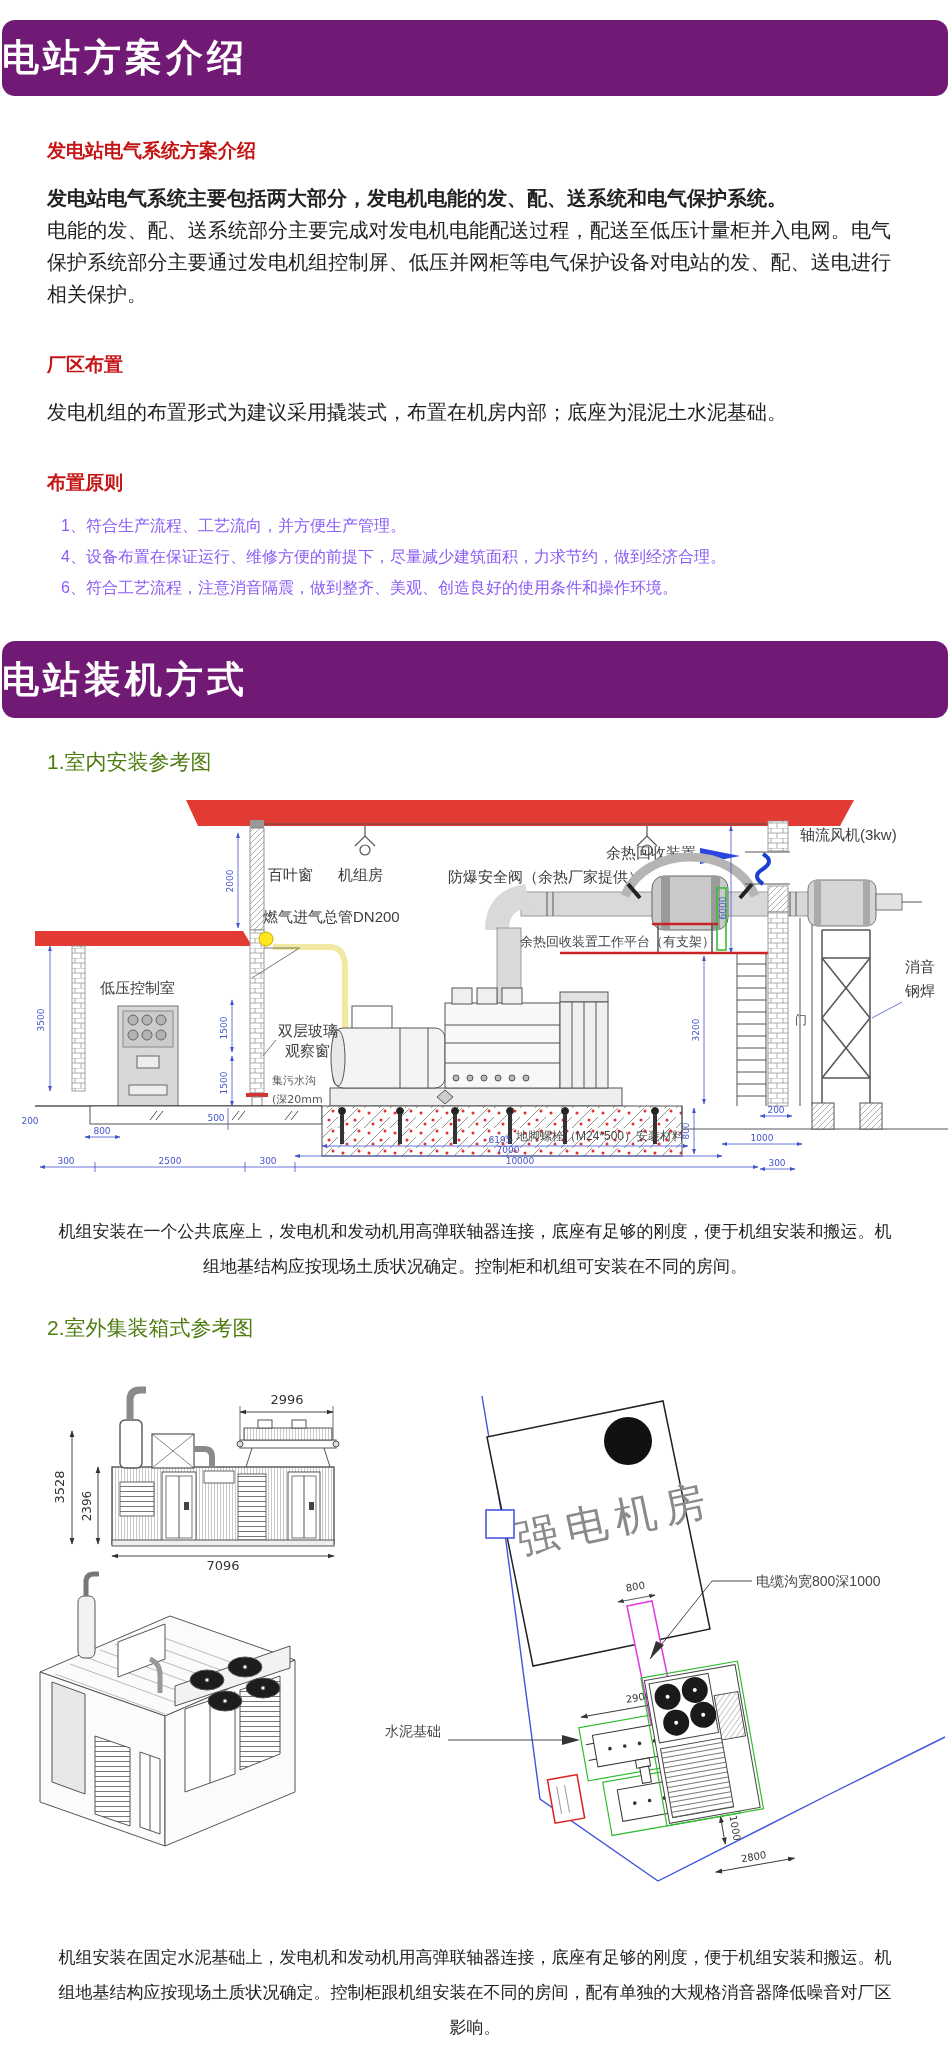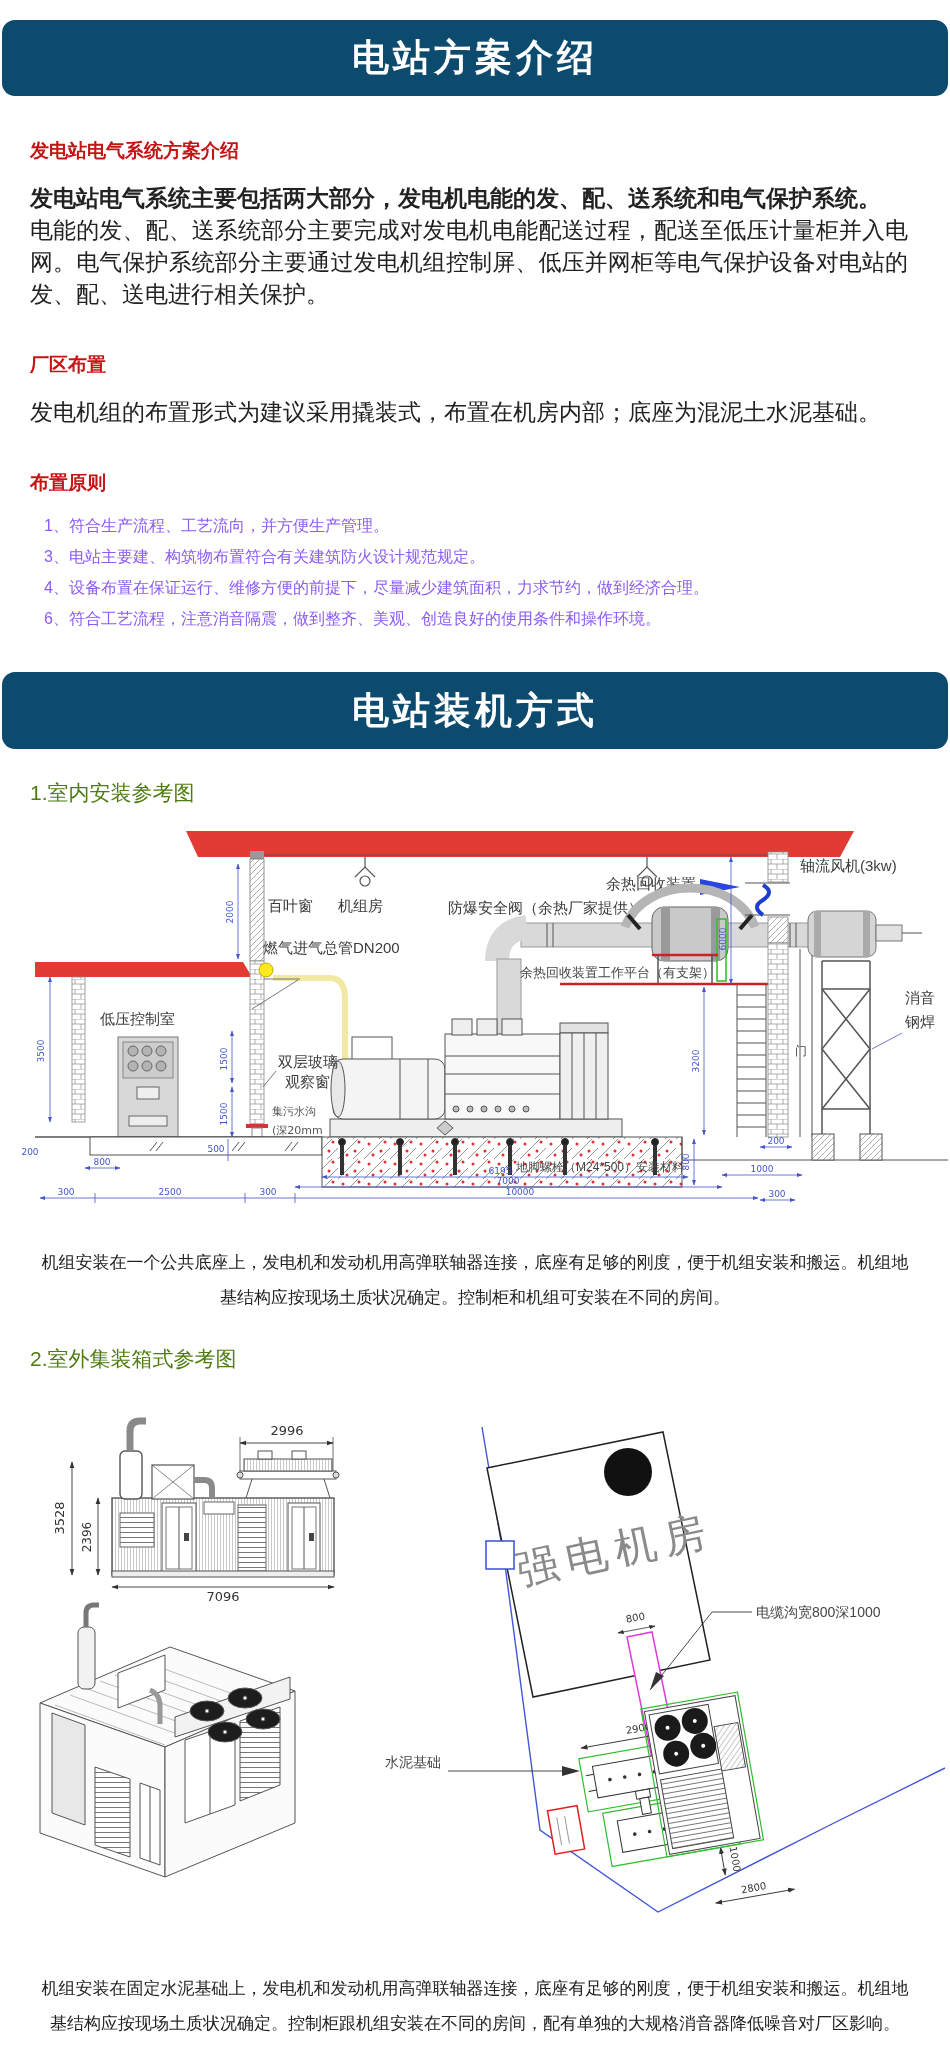--- a/index.html
+++ b/index.html
@@ -1,25 +1,25 @@
 <!DOCTYPE html>
 <html><head>
 <meta charset="utf-8">
 <style>
   html,body{margin:0;padding:0;background:#ffffff;}
   body{width:950px;font-family:"Liberation Sans","DejaVu Sans",sans-serif;color:#222;}
   .page{width:950px;position:relative;background:#fff;}
-  .banner{margin:20px 2px 0 2px;background:#0c4a6e;border-radius:13px;height:76px;
-          display:flex;align-items:center;justify-content:center;}
+  .banner{margin:20px 2px 0 2px;background:#701a75;border-radius:13px;height:76px;
+          display:flex;align-items:center;}
   .banner span{color:#fff;font-size:37px;font-weight:bold;letter-spacing:4px;}
   .banner.second{margin-top:38px;height:77px;}
-  .content{padding:0 30px;}
+  .content{padding:0 47px;}
   h3.red-h{color:#c51414;font-size:19px;font-weight:bold;margin:42px 0 0 0;}
   h2.fig-h{color:#4d7c0f;font-size:21px;font-weight:normal;margin:30px 0 0 0;}
-  p.body-text{font-size:23px;line-height:32px;margin:18px 12px 0 0;text-align:justify;}
+  p.body-text{font-size:20px;line-height:32px;margin:18px 12px 0 0;text-align:justify;}
   p.lead{font-weight:bold;}
   ul.principles{list-style:none;margin:14px 0 0 0;padding:0 0 0 14px;}
   ul.principles li{font-size:16px;line-height:31px;color:#8b5cf6;}
   .diagram-wrap{margin-top:12px;}
   p.caption{font-size:17px;line-height:35px;margin:26px 0 0 0;text-align:center;padding:0 6px;}
   svg{display:block;}
   
   .lbl{fill:#3c3c3c;font-size:15px;font-family:"Liberation Sans",sans-serif;}
   .lbl-sm{fill:#454545;font-size:12px;font-family:"Liberation Sans",sans-serif;}
   .lbl-xs{fill:#555;font-size:11px;font-family:"DejaVu Sans",sans-serif;}
@@ -42,21 +42,20 @@
     <h3 class="red-h">发电站电气系统方案介绍</h3>
     <p class="body-text lead">发电站电气系统主要包括两大部分，发电机电能的发、配、送系统和电气保护系统。</p>
     <p class="body-text" style="margin-top:0;">电能的发、配、送系统部分主要完成对发电机电能配送过程，配送至低压计量柜并入电网。电气保护系统部分主要通过发电机组控制屏、低压并网柜等电气保护设备对电站的发、配、送电进行相关保护。</p>
 
     <h3 class="red-h">厂区布置</h3>
     <p class="body-text">发电机组的布置形式为建议采用撬装式，布置在机房内部；底座为混泥土水泥基础。</p>
 
     <h3 class="red-h">布置原则</h3>
     <ul class="principles">
       <li>1、符合生产流程、工艺流向，并方便生产管理。</li>
-      <li>3、电站主要建、构筑物布置符合有关建筑防火设计规范规定。</li>
       <li>4、设备布置在保证运行、维修方便的前提下，尽量减少建筑面积，力求节约，做到经济合理。</li>
       <li>6、符合工艺流程，注意消音隔震，做到整齐、美观、创造良好的使用条件和操作环境。</li>
     </ul>
   </div>
 
   <div class="banner second">
     <span>电站装机方式</span>
   </div>
 
   <div class="content">

